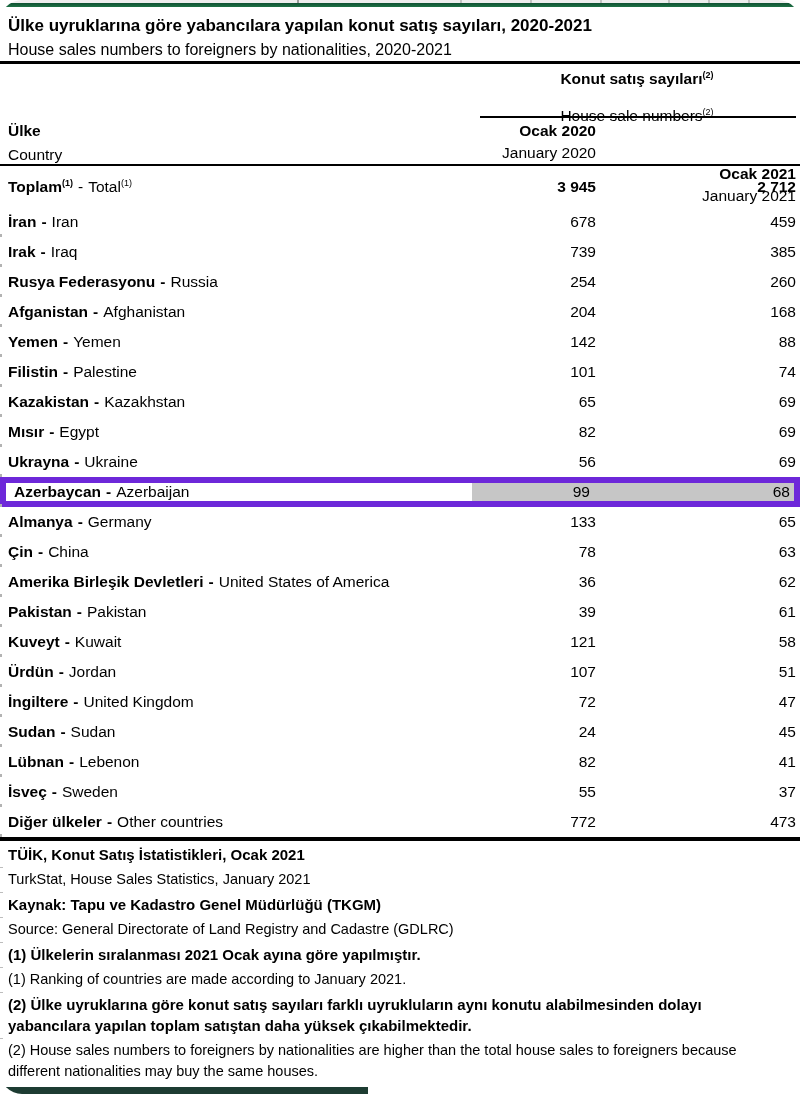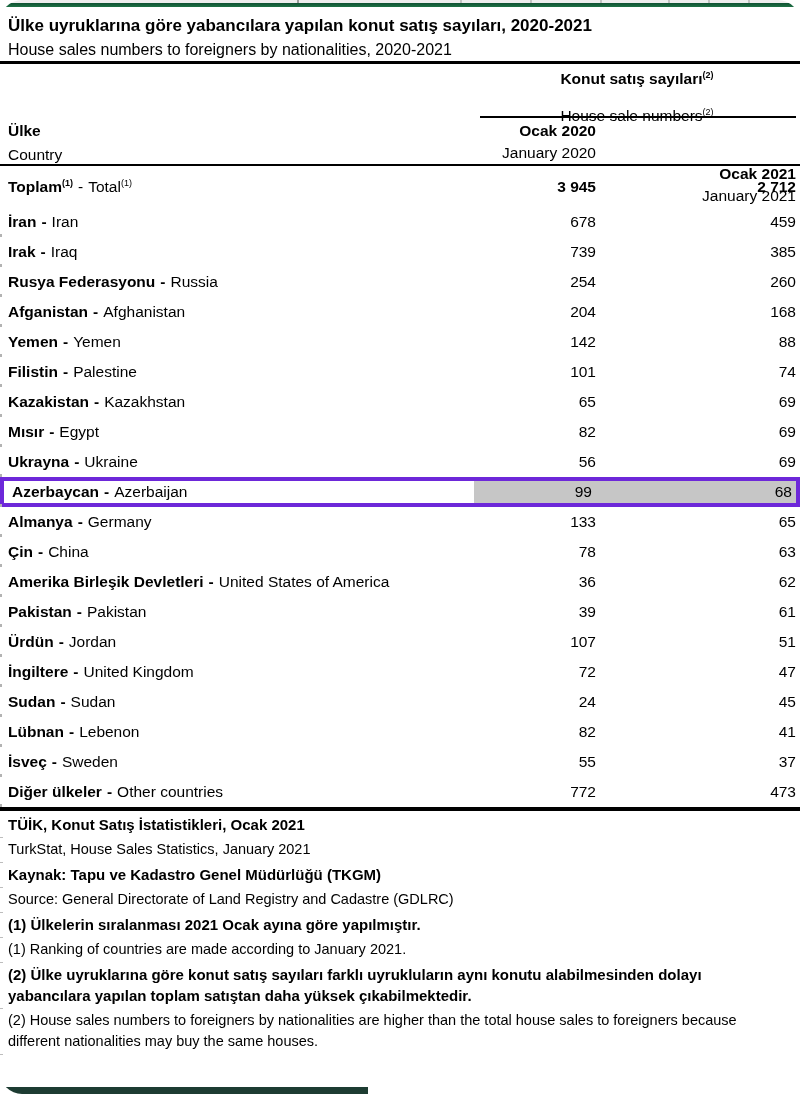--- a/index.html
+++ b/index.html
@@ -65,21 +65,21 @@
   .row { height: 30px; display: flex; align-items: center; font-size: 15.5px; }
   .c-name { flex: 1; padding-left: 8px; white-space: nowrap; }
   .c-tr { font-weight: 700; }
   .c-dash { margin: 0 5px; font-weight: 700; }
   .c-en { font-weight: 400; }
   .vals { display: flex; align-items: center; width: 322px; height: 100%; padding-right: 4px; }
   .v { text-align: right; }
   .v1 { width: 118px; }
   .v2 { width: 200px; }
 
-  .row.hl { border: 4px solid #6d28d9; }
+  .row.hl { border: 6px solid #6d28d9; }
   .row.hl .vals { background: #c6c6c6; }
 
   .bottom-rule { height: 4px; background: #000; }
 
   
   .footnotes { padding: 1px 12px 0 8px; }
   .fn { position: relative; line-height: 21px; padding: 2px 0; font-size: 14.5px; font-weight: 400; }
   .fn.b { font-size: 15px; font-weight: 700; }
   .fn::after { content: ""; position: absolute; left: -8px; bottom: -1px; width: 3px; height: 1px; background: #bdbdbd; }
 
@@ -225,20 +225,27 @@
       <div class="vals">
           <div class="v v1">36</div>
           <div class="v v2">62</div>
         </div>
     </div>
     <div class="row">
       <div class="c-name"><span class="c-tr">Pakistan</span><span class="c-dash">-</span><span class="c-en">Pakistan</span></div>
       <div class="vals">
           <div class="v v1">39</div>
           <div class="v v2">61</div>
+        </div>
+    </div>
+    <div class="row">
+      <div class="c-name"><span class="c-tr">Kuveyt</span><span class="c-dash">-</span><span class="c-en">Kuwait</span></div>
+      <div class="vals">
+          <div class="v v1">121</div>
+          <div class="v v2">58</div>
         </div>
     </div>
     <div class="row">
       <div class="c-name"><span class="c-tr">Ürdün</span><span class="c-dash">-</span><span class="c-en">Jordan</span></div>
       <div class="vals">
           <div class="v v1">107</div>
           <div class="v v2">51</div>
         </div>
     </div>
     <div class="row">

